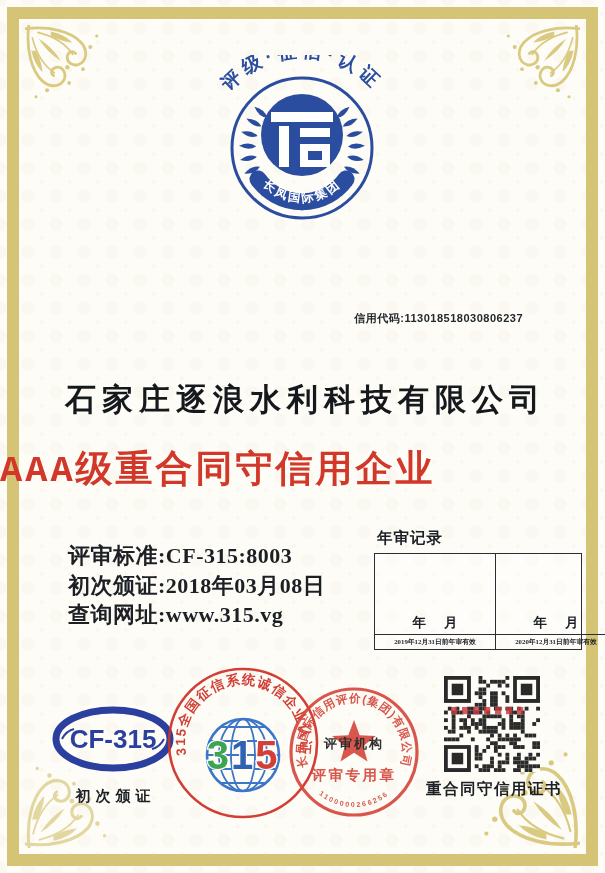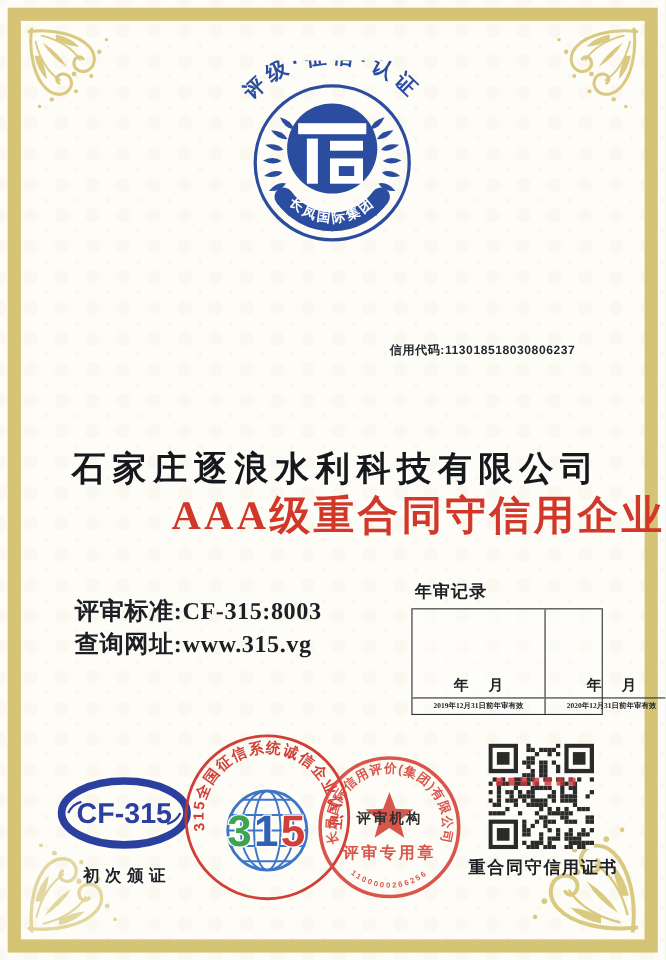--- a/index.html
+++ b/index.html
@@ -25,28 +25,28 @@
   .st.thin{stroke-width:1.8;}
   .gfill{fill:var(--gold2);stroke:none;}
 
   .emblem{position:absolute;left:182px;top:55px;}
   .title{position:absolute;left:0;top:246px;width:100%;text-align:center;
     font-size:45px;font-weight:900;letter-spacing:13px;color:var(--ink);
     text-indent:13px;font-family:"Liberation Sans",sans-serif;}
   .credit-line{position:absolute;right:82px;top:311px;font-size:11px;font-weight:bold;
     color:#23282e;letter-spacing:.5px;}
   .company{position:absolute;left:0;top:379px;width:100%;text-align:center;
-    font-size:31px;font-weight:900;letter-spacing:6px;color:#15181c;text-indent:6px;margin-top:26px;}
-  .rating{position:absolute;left:0;top:444px;width:100%;text-align:right;
+    font-size:31px;font-weight:900;letter-spacing:6px;color:#15181c;text-indent:6px;}
+  .rating{position:absolute;left:0;top:444px;width:100%;text-align:left;
     font-size:37px;font-weight:900;letter-spacing:3px;color:var(--red);
-    font-family:Liberation Serif, serif;}
+    font-family:Liberation Mono, monospace;}
 
   .details{position:absolute;left:68px;top:541px;font-family:"Liberation Serif",serif;
     font-size:22px;font-weight:bold;color:#1c2025;line-height:29.5px;letter-spacing:.5px;}
-  .annual{position:absolute;left:374px;top:528px;width:174px;}
+  .annual{position:absolute;left:374px;top:528px;width:208px;}
   .annual-heading{font-family:"Liberation Serif",serif;font-size:15.5px;font-weight:bold;
     color:#1c2025;letter-spacing:1px;margin-left:3px;}
   .annual-table{display:flex;border:1.6px solid #2a2d33;margin-top:4px;height:97px;background:rgba(255,255,255,.35);}
   .annual-cell{flex:1;display:flex;flex-direction:column;}
   .annual-cell + .annual-cell{border-left:1.6px solid #2a2d33;}
   .ym{flex:1;display:flex;align-items:flex-end;justify-content:center;gap:18px;
     font-family:"Liberation Serif",serif;font-size:13.5px;font-weight:bold;color:#1c2025;
     padding-bottom:2px;}
   .note{border-top:1.6px solid #2a2d33;height:15px;overflow:hidden;display:flex;
     align-items:center;justify-content:center;}
@@ -149,20 +149,21 @@
 
   <div class="credit-line">
     <span>信用代码:</span><span>113018518030806237</span>
   </div>
 
   <div class="company">石家庄逐浪水利科技有限公司</div>
   <div class="rating">AAA级重合同守信用企业</div>
 
   <div class="details">
     <div><span>评审标准:</span><span>CF-315:8003</span></div>
+    <div><span>初次颁证:</span><span>2018年03月08日</span></div>
     <div><span>查询网址:</span><span>www.315.vg</span></div>
   </div>
 
   <div class="annual">
     <div class="annual-heading">年审记录</div>
     <div class="annual-table">
       <div class="annual-cell">
         <div class="ym">
           <span>年</span>
           <span>月</span>

